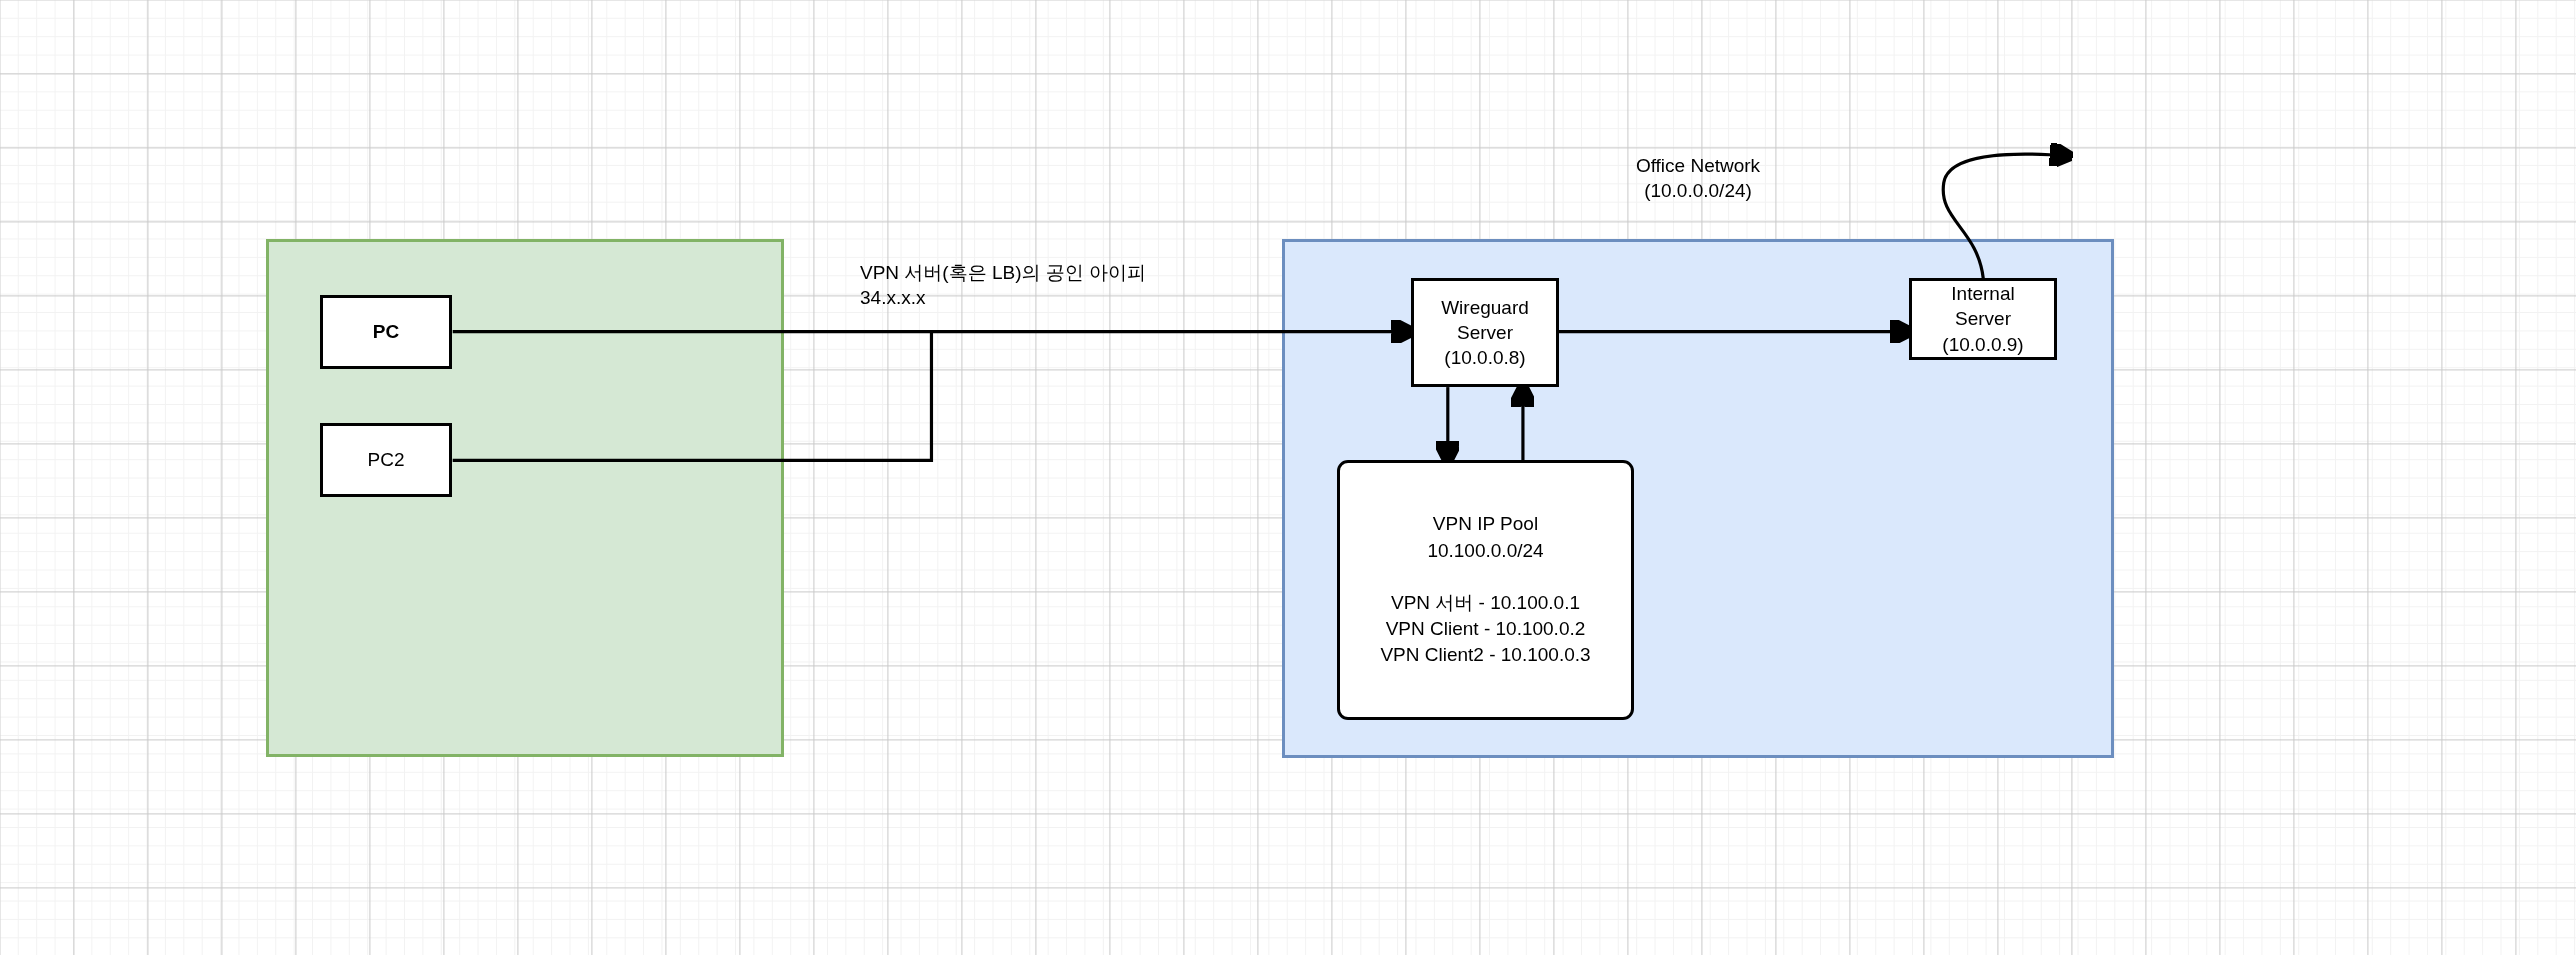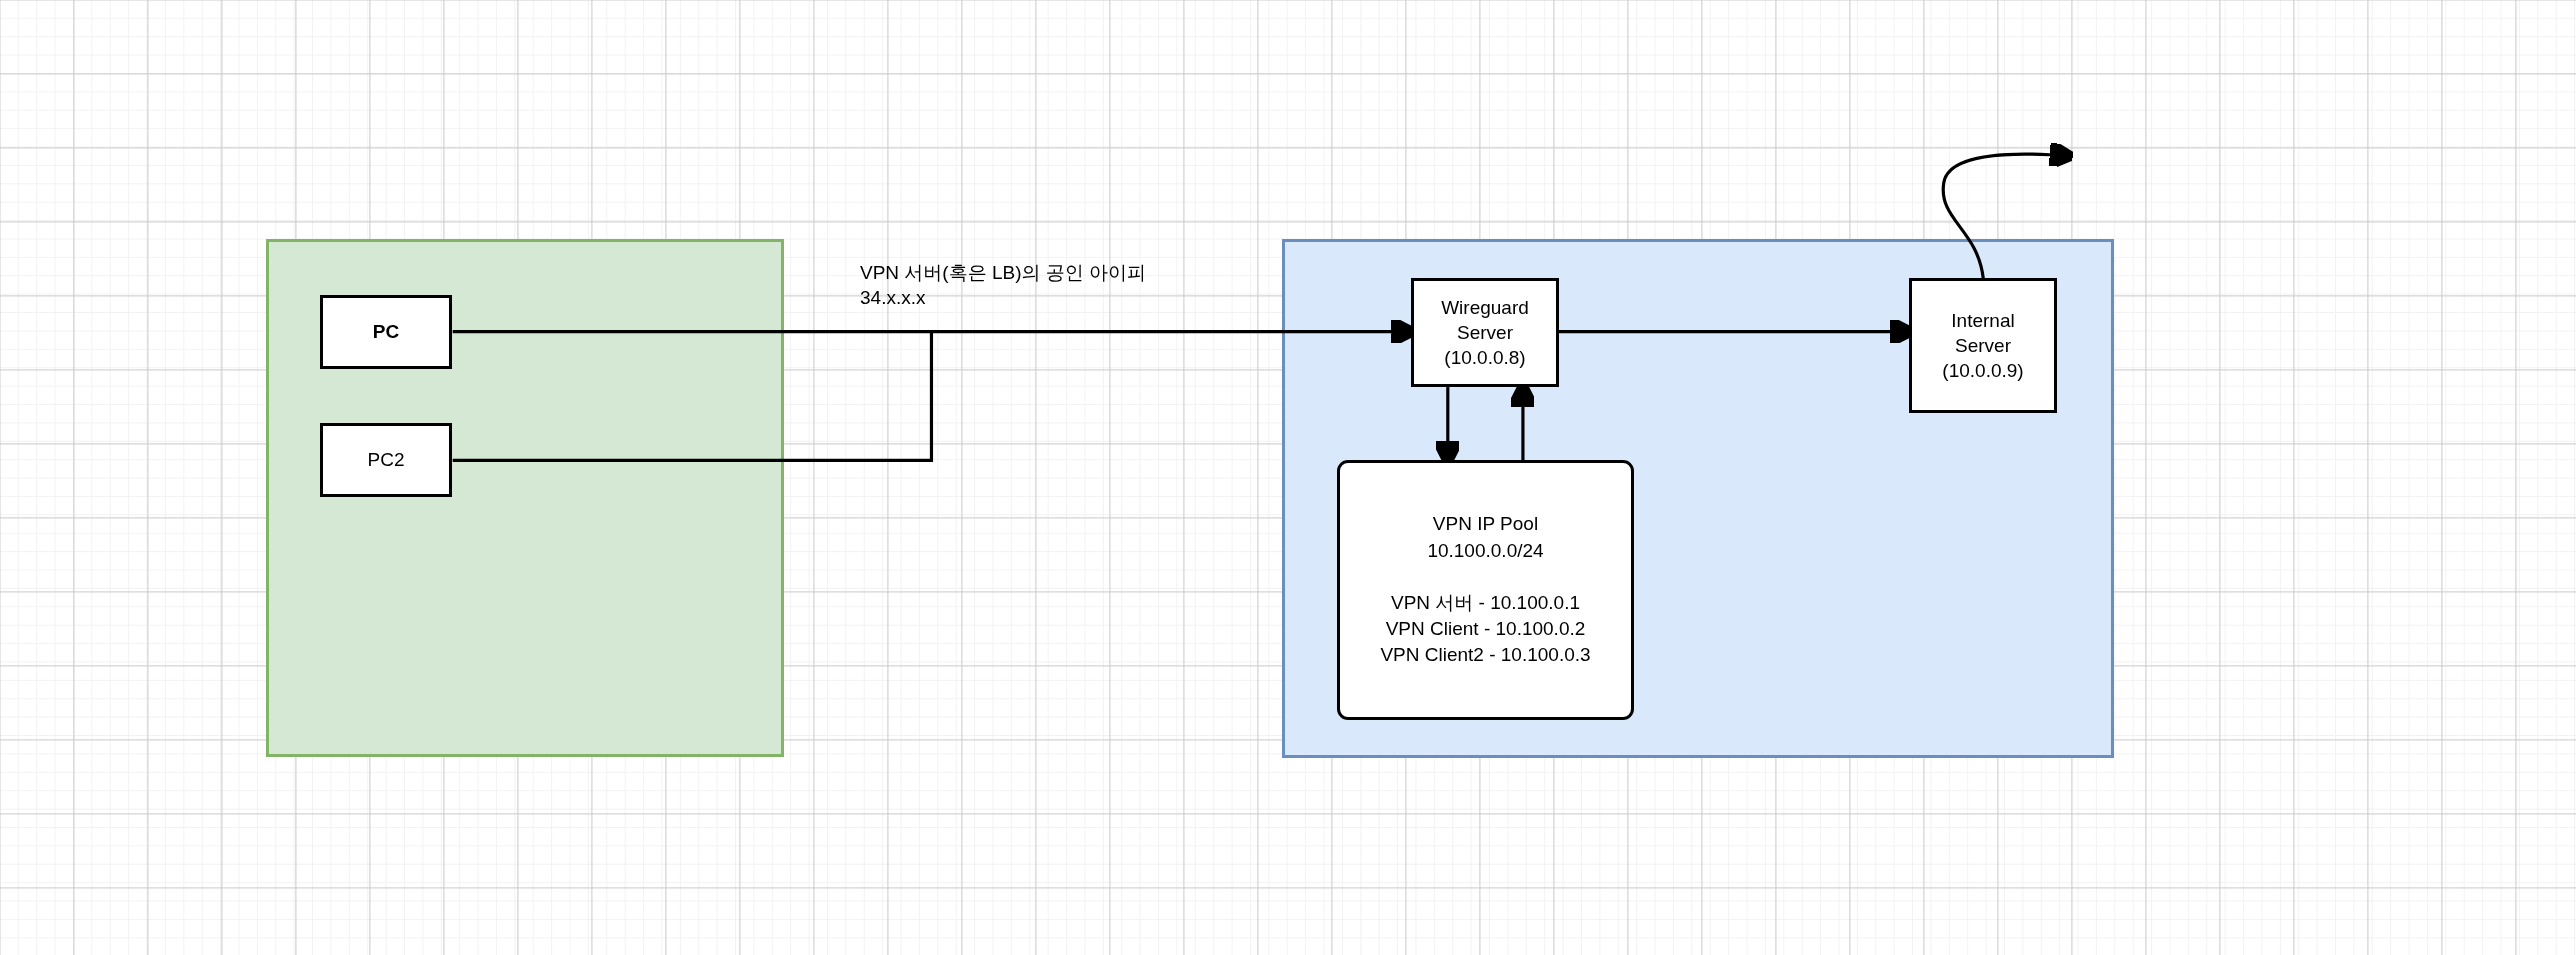--- a/index.html
+++ b/index.html
@@ -69,21 +69,21 @@
     justify-content: center;
     text-align: center;
     color: #000000;
     font-size: 19px;
     line-height: 1.33;
     white-space: pre-line;
   }
   .node-pc   { left: 320px;  top: 295px;  width: 132px; height: 74px; font-weight: bold; }
   .node-pc2  { left: 320px;  top: 423px;  width: 132px; height: 74px; }
   .node-wg   { left: 1411px; top: 278px;  width: 148px; height: 109px; }
-  .node-isrv { left: 1909px; top: 278px;  width: 148px; height: 135px; }
+  .node-isrv { left: 1909px; top: 278px;  width: 148px; height: 82px; }
 
   .node-pool {
     position: absolute;
     left: 1337px; top: 460px;
     width: 297px; height: 260px;
     box-sizing: border-box;
     background: #ffffff;
     border: 3.2px solid #000000;
     border-radius: 11px;
     display: flex;
@@ -135,20 +135,22 @@
   }
 </style>
 </head>
 <body>
 
 <div id="canvas">
 
   <div class="zone zone-home"></div>
   <div class="zone zone-office"></div>
 
+  <div class="zone-label zone-label-office">Office Network
+(10.0.0.0/24)</div>
 
   <svg class="wires" viewBox="0 0 4046 1500" xmlns="http://www.w3.org/2000/svg">
     <defs>
       <marker id="arrow" viewBox="0 0 12 12" refX="10.2" refY="6" markerWidth="7.2" markerHeight="7.2" orient="auto-start-reverse" markerUnits="strokeWidth">
         <path d="M 0.6 0.6 L 11.2 6 L 0.6 11.4 L 3.1 6 Z" fill="#000000" stroke="#000000" stroke-width="0.8" stroke-linejoin="miter"></path>
       </marker>
     </defs>
 
     <path d="M 711 521 L 2216 521" marker-end="url(#arrow)"></path>
 

